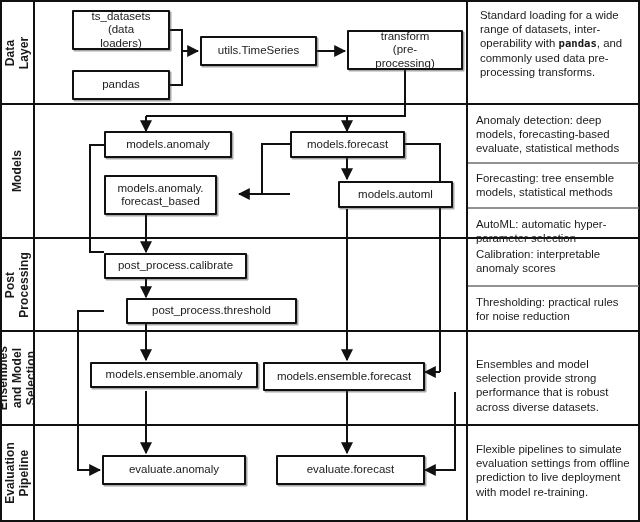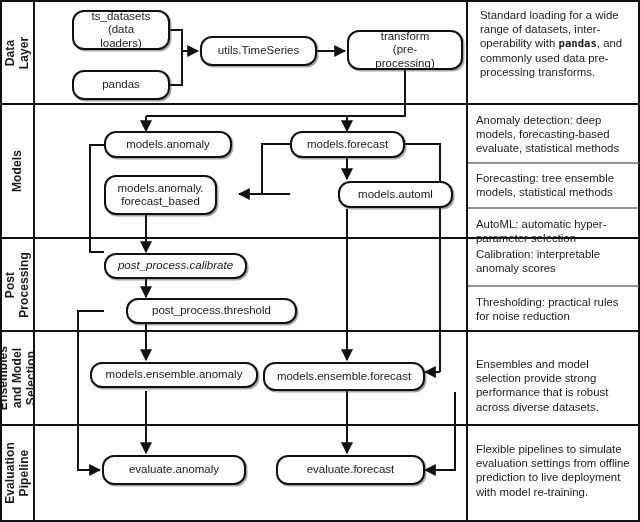--- a/index.html
+++ b/index.html
@@ -23,21 +23,21 @@
     left: 0;
     top: 0;
     width: 640px;
     height: 522px;
   }
   
   .node {
     position: absolute;
     box-sizing: border-box;
     border: 2px solid #111111;
-    border-radius: 12px;
+    border-radius: 1px;
     background: #ffffff;
     display: flex;
     align-items: center;
     justify-content: center;
     text-align: center;
     font-size: 11.5px;
     line-height: 13.5px;
     color: #1a1a1a;
     z-index: 5;
     box-shadow: 1.5px 1.5px 0 rgba(60,60,60,0.45);
@@ -198,21 +198,21 @@
   <div class="node" style="left:347px;top:30px;width:116px;height:40px;">transform
 (pre-processing)</div>
 
   <div class="node" style="left:104px;top:175px;width:113px;height:40px;">models.anomaly.
 forecast_based</div>
 
   <div class="node" style="left:290px;top:131px;width:115px;height:27px;">models.forecast</div>
 
   <div class="node" style="left:290px;top:181px;width:115px;height:27px;margin-left:48px;">models.automl</div>
 
-  <div class="node" style="left:104px;top:253px;width:143px;height:26px;font-style:italic;">post_process.calibrate</div>
+  <div class="node" style="left:104px;top:253px;width:143px;height:26px;">post_process.calibrate</div>
 
   <div class="node" style="left:104px;top:298px;width:171px;height:26px;margin-left:22px;">post_process.threshold</div>
 
   <div class="node" style="left:90px;top:362px;width:168px;height:26px;">models.ensemble.anomaly</div>
 
   <div class="node" style="left:263px;top:362px;width:162px;height:29px;text-align:center;">models.ensemble.forecast</div>
 
   <div class="node" style="left:102px;top:455px;width:144px;height:30px;">evaluate.anomaly</div>
 
   <div class="node" style="left:276px;top:455px;width:149px;height:30px;">evaluate.forecast</div>

